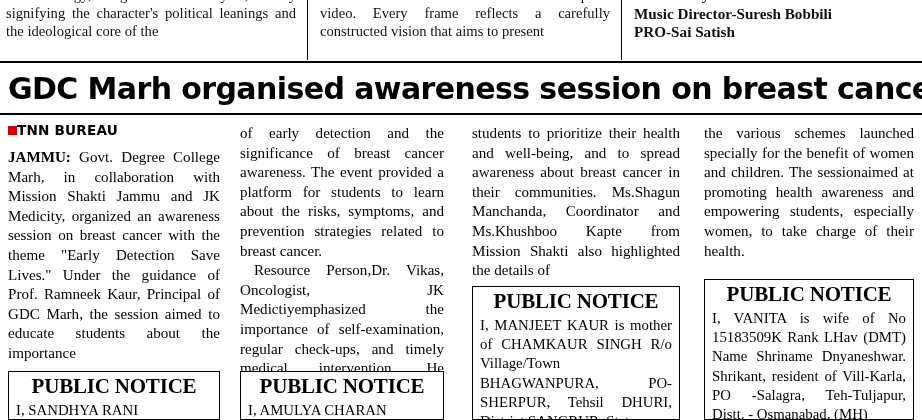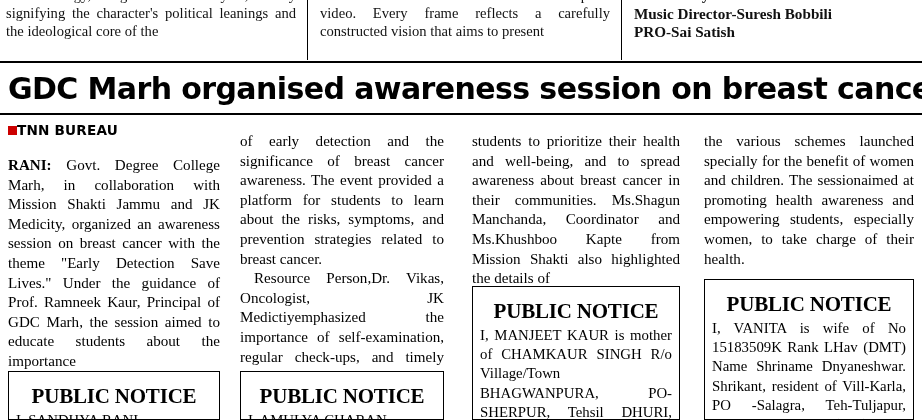--- a/index.html
+++ b/index.html
@@ -112,40 +112,39 @@
   
   .bodycol {
     position: absolute;
     font-family: "Liberation Serif", serif;
     font-size: 15.1px;
     line-height: 19.6px;
     text-align: justify;
     text-justify: inter-word;
     color: #000;
     hyphens: auto;
-    margin-top: 8px;
     -webkit-hyphens: auto;
   }
   .bodycol p { margin: 0; }
   .bodycol p + p { text-indent: 14px; }
   .bodycol .lead { font-weight: bold; }
 
   .col1 { left: 8px;   top: 148px; width: 212px; }
   .col2 { left: 240px; top: 124px; width: 204px; }
   .col3 { left: 472px; top: 124px; width: 208px; }
   .col4 { left: 704px; top: 124px; width: 210px; }
 
   
   .notice {
     position: absolute;
     border: 1.6px solid #000;
     background: #fff;
     overflow: hidden;
     box-sizing: border-box;
-    padding: 12px 7px 0 7px;
+    padding: 2px 7px 0 7px;
   }
   .notice .ntitle {
     font-family: "Liberation Serif", serif;
     font-weight: bold;
     font-size: 21px;
     letter-spacing: -0.2px;
     line-height: 24px;
     text-align: center;
     white-space: nowrap;
     color: #000;
@@ -183,21 +182,21 @@
 
   <div class="headline">GDC Marh organised awareness session on breast cancer</div>
   <div class="hrule-head"></div>
 
   <div class="byline">
     <span class="sq"></span>
     <span class="btxt">TNN BUREAU</span>
   </div>
 
   <div class="bodycol col1">
-    <p><span class="lead">RANI:</span><span> Govt. Degree College Marh, in collaboration with Mission Shakti Jammu and JK Medicity, organized an awareness session on breast cancer with the theme "Early Detection Save Lives." Under the guidance of Prof. Ramneek Kaur, Principal of GDC Marh, the session aimed to educate students about the importance</span></p>
+    <p><span class="lead">JAMMU:</span><span> Govt. Degree College Marh, in collaboration with Mission Shakti Jammu and JK Medicity, organized an awareness session on breast cancer with the theme "Early Detection Save Lives." Under the guidance of Prof. Ramneek Kaur, Principal of GDC Marh, the session aimed to educate students about the importance</span></p>
   </div>
 
   <div class="bodycol col2">
     <p>of early detection and the significance of breast cancer awareness. The event provided a platform for students to learn about the risks, symptoms, and prevention strategies related to breast cancer.</p>
     <p>Resource Person,Dr. Vikas, Oncologist, JK Medictiyemphasized the importance of self-examination, regular check-ups, and timely medical intervention. He encouraged</p>
   </div>
 
   <div class="bodycol col4">
     <p>the various schemes launched specially for the benefit of women and children. The sessionaimed at promoting health awareness and empowering students, especially women, to take charge of their health.</p>
   </div>

